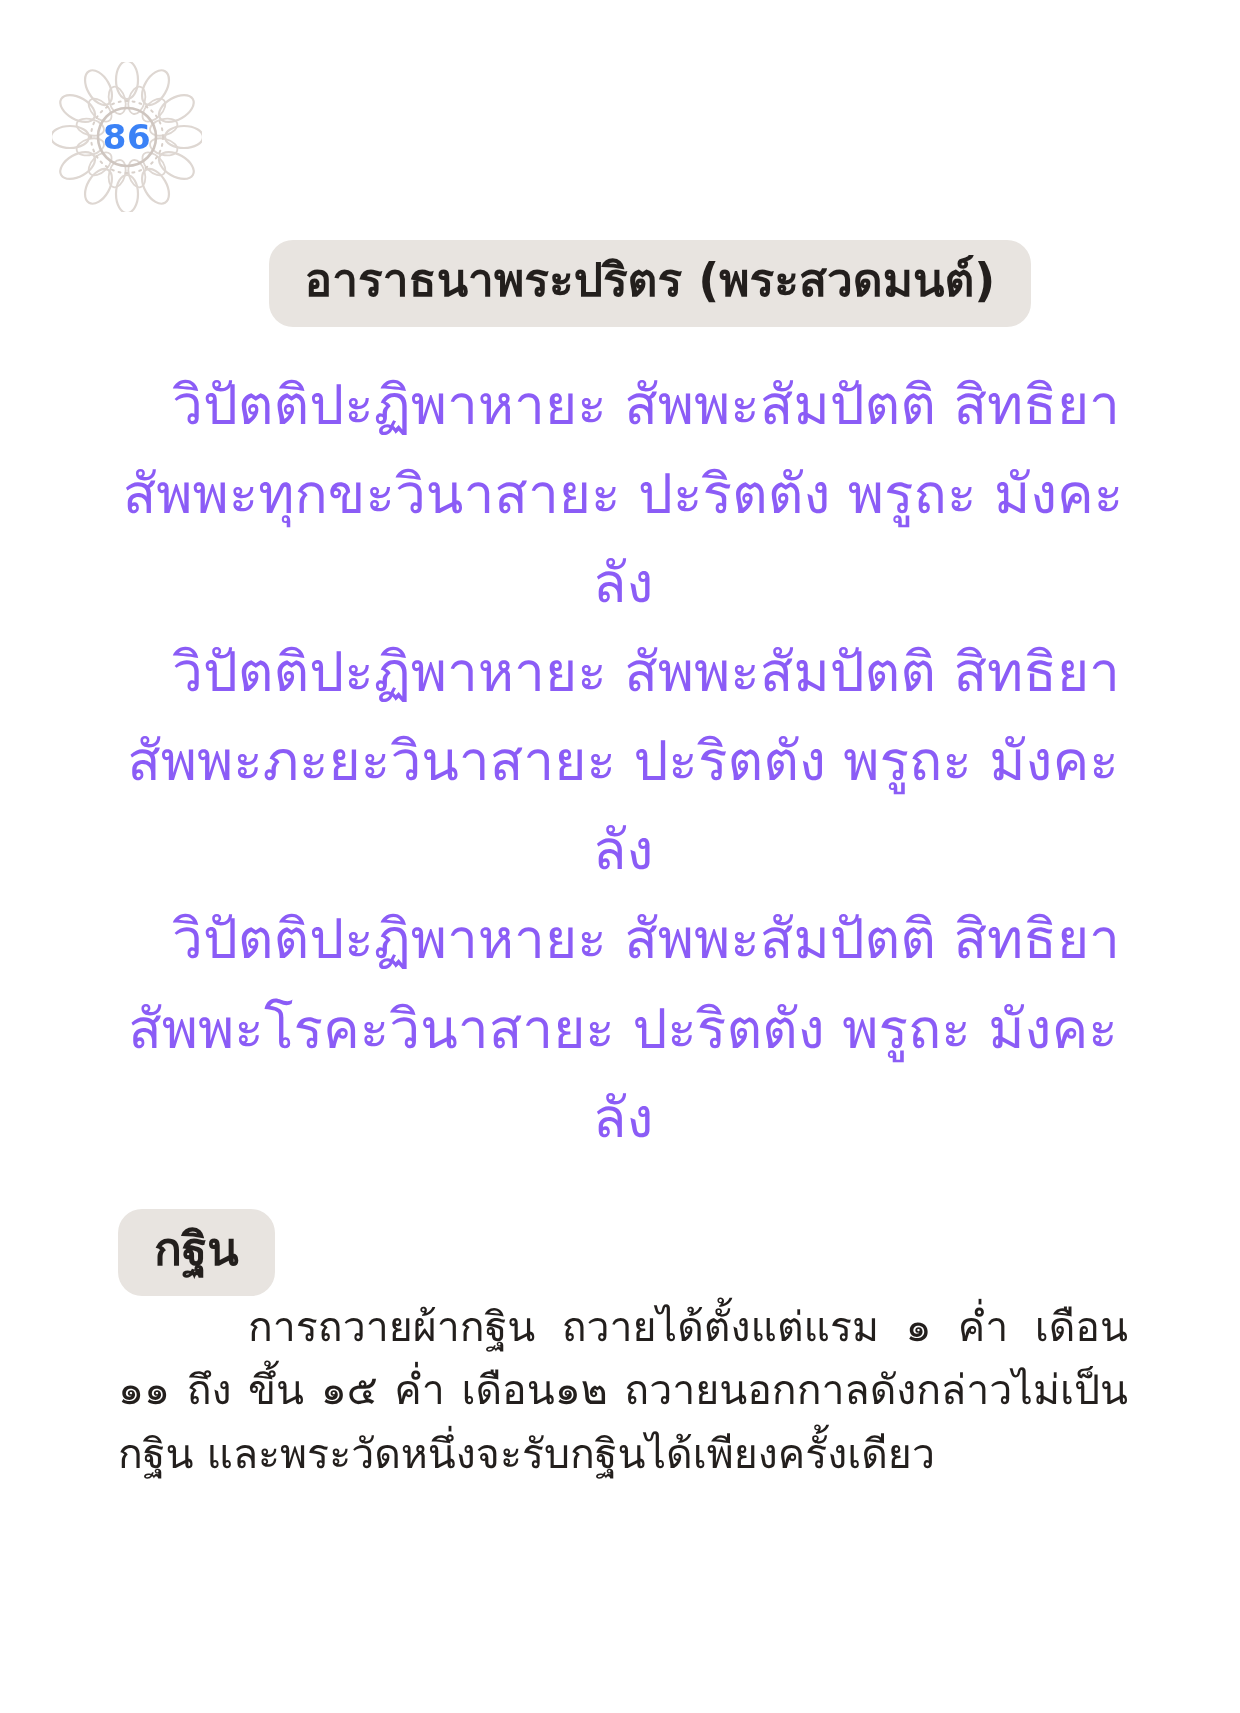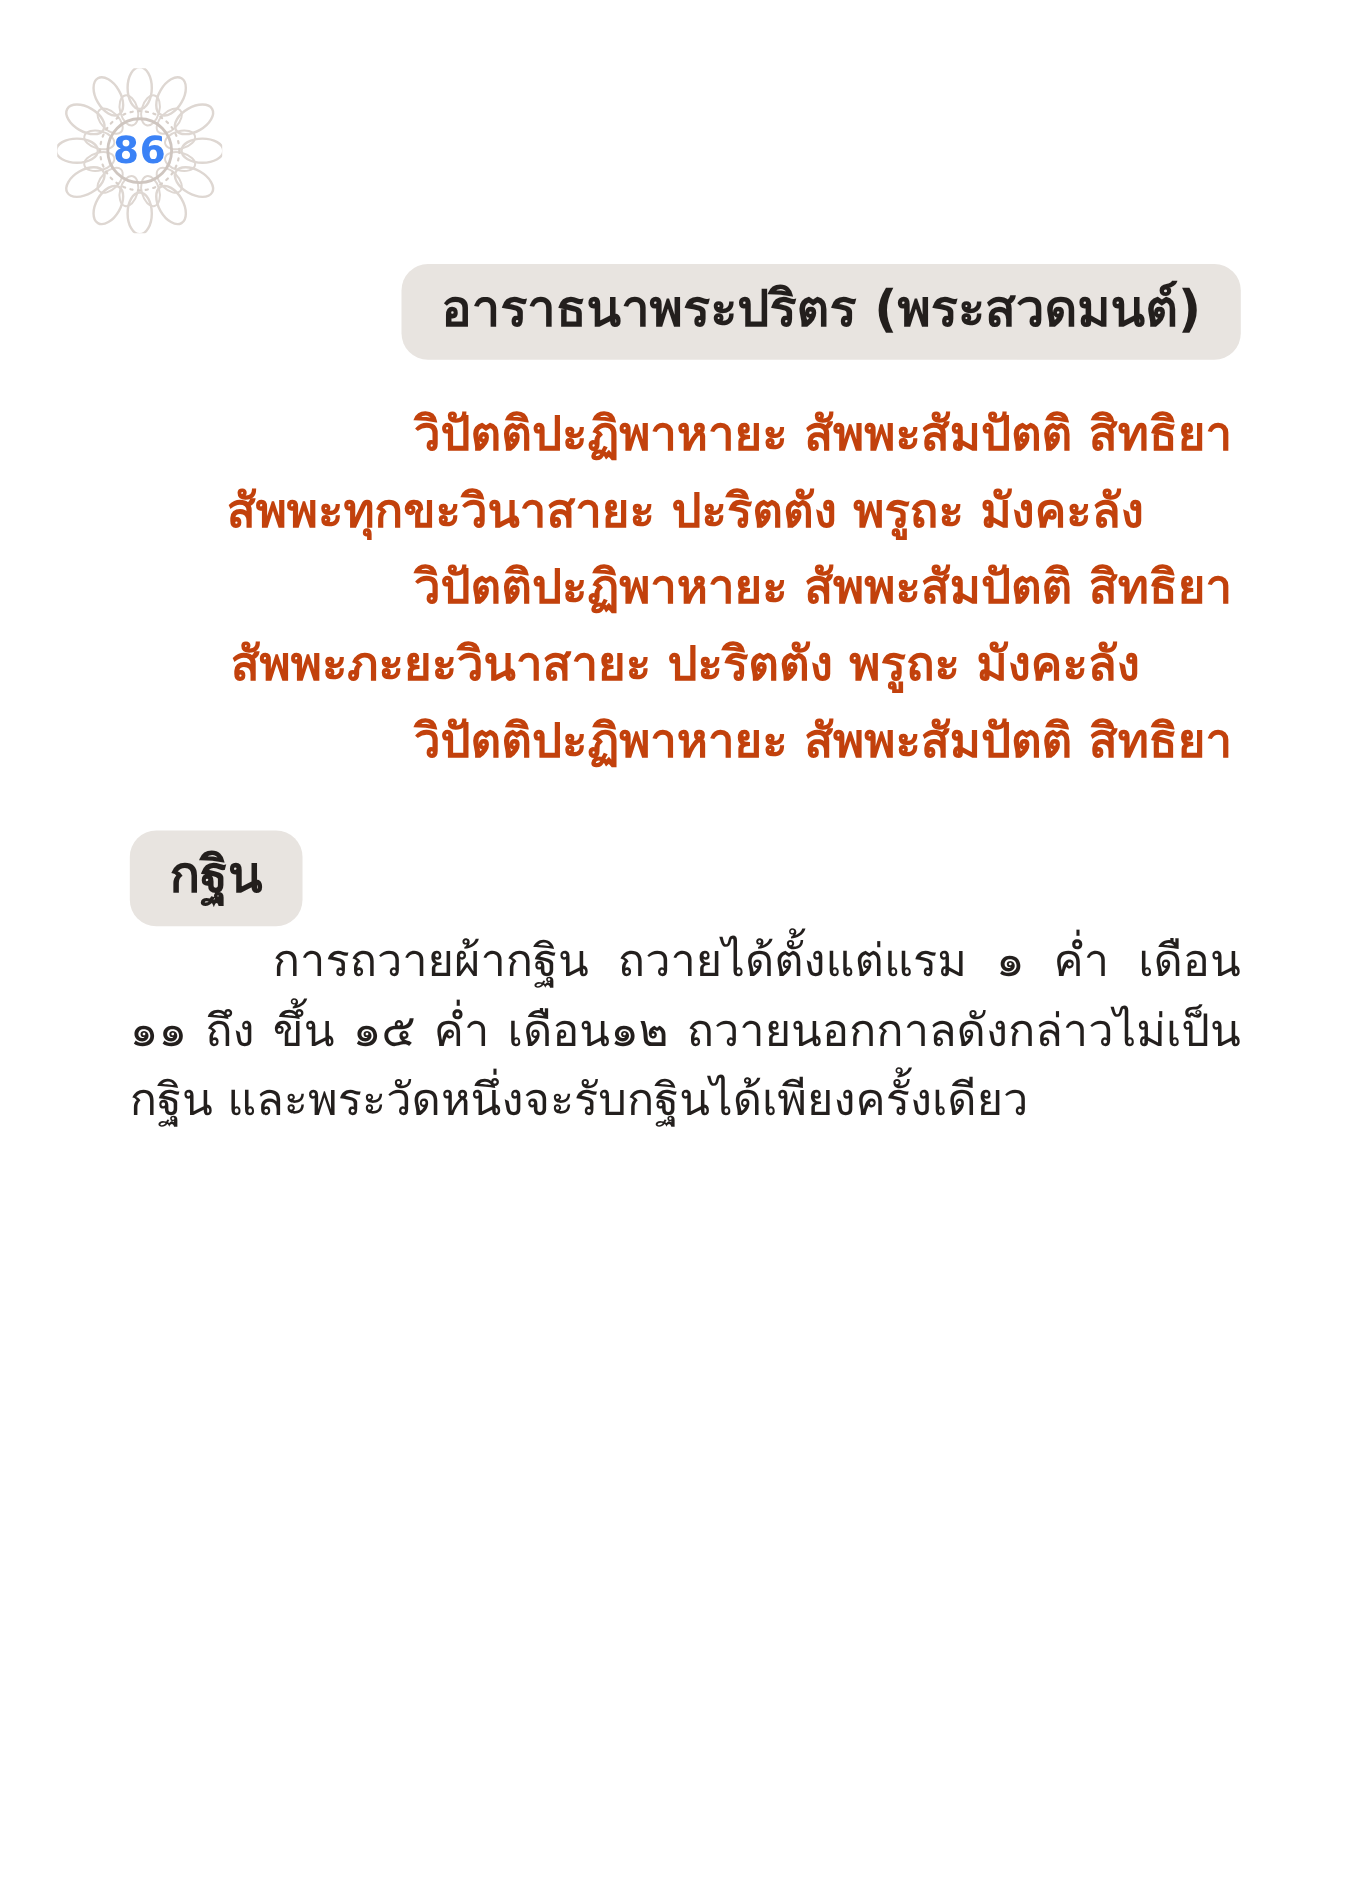--- a/index.html
+++ b/index.html
@@ -61,30 +61,30 @@
     padding: 14px 36px 20px 36px;
     font-size: 46px;
     font-weight: 700;
     line-height: 1.15;
     color: #231f1d;
     white-space: nowrap;
   }
   .heading-row {
     display: flex;
   }
-  .heading-row.left { justify-content: flex-end; padding-left: 54px; }
+  .heading-row.left { justify-content: center; padding-left: 54px; }
   .heading-row.center { justify-content: flex-start; }
 
   
   .chant {
     margin-top: 34px;
-    font-size: 43px;
-    font-weight: 700;
+    font-size: 55px;
+    font-weight: 400;
     line-height: 1.62;
-    color: #c2410c;
+    color: #8b5cf6;
   }
   .chant .line-indent { text-align: right; padding-right: 8px; }
   .chant .line-full { text-align: center; }
 
   
   .body-block {
     font-size: 41px;
     line-height: 1.55;
     color: #231f1d;
   }
@@ -145,20 +145,21 @@
   <div class="heading-row left">
     <div class="heading-pill">อาราธนาพระปริตร (พระสวดมนต์)</div>
   </div>
 
   <div class="chant">
     <div class="line-indent">วิปัตติปะฏิพาหายะ  สัพพะสัมปัตติ  สิทธิยา</div>
     <div class="line-full">สัพพะทุกขะวินาสายะ  ปะริตตัง  พรูถะ  มังคะลัง</div>
     <div class="line-indent">วิปัตติปะฏิพาหายะ  สัพพะสัมปัตติ  สิทธิยา</div>
     <div class="line-full">สัพพะภะยะวินาสายะ  ปะริตตัง  พรูถะ  มังคะลัง</div>
     <div class="line-indent">วิปัตติปะฏิพาหายะ  สัพพะสัมปัตติ  สิทธิยา</div>
+    <div class="line-full">สัพพะโรคะวินาสายะ  ปะริตตัง  พรูถะ  มังคะลัง</div>
   </div>
 
   <div class="spacer-46"></div>
 
   <div class="heading-row center">
     <div class="heading-pill">กฐิน</div>
   </div>
 
   <div class="body-block">
     <p class="para">การถวายผ้ากฐิน  ถวายได้ตั้งแต่แรม ๑ ค่ำ เดือน ๑๑ ถึง ขึ้น ๑๕ ค่ำ เดือน๑๒ ถวายนอกกาลดังกล่าวไม่เป็นกฐิน   และพระวัดหนึ่งจะรับกฐินได้เพียงครั้งเดียว</p>

